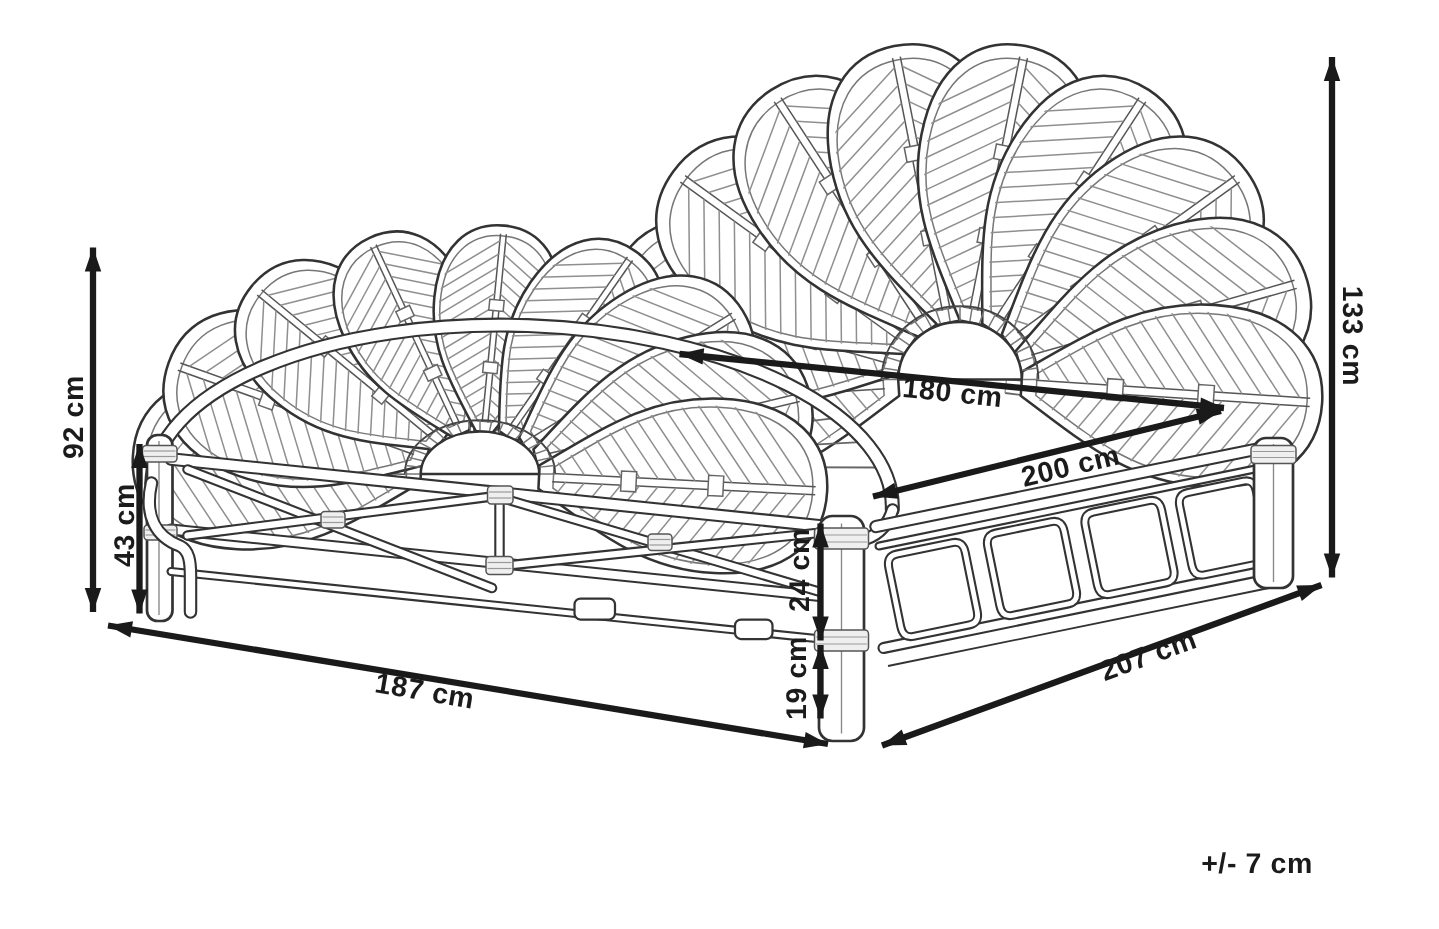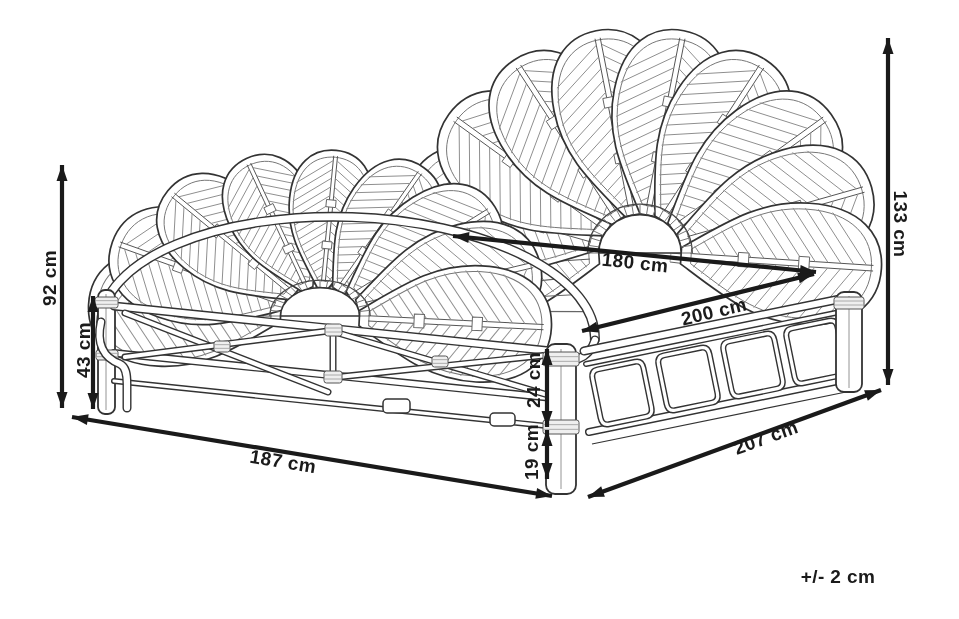--- a/index.html
+++ b/index.html
@@ -1084,15 +1084,15 @@
   <div>
     <div class="lbl" style="left:50px;top:278px;--r:-90deg">92 cm</div>
     <div class="lbl" style="left:84px;top:350px;--r:-90deg">43 cm</div>
     <div class="lbl" style="left:283px;top:462px;--r:9.5deg">187 cm</div>
     <div class="lbl" style="left:534px;top:380px;--r:-90deg">24 cm</div>
     <div class="lbl" style="left:532px;top:452px;--r:-90deg">19 cm</div>
     <div class="lbl" style="left:900px;top:224px;--r:90deg">133 cm</div>
     <div class="lbl" style="left:635px;top:263px;--r:6deg">180 cm</div>
     <div class="lbl" style="left:714px;top:312px;--r:-13.5deg">200 cm</div>
     <div class="lbl" style="left:766px;top:438px;--r:-20deg">207 cm</div>
-    <div class="lbl" style="left:838px;top:577px;--r:0deg">+/- 2 cm</div>
+    <div class="lbl" style="left:838px;top:577px;--r:0deg">+/- 7 cm</div>
   </div>
 </div>
 
 </body></html>

